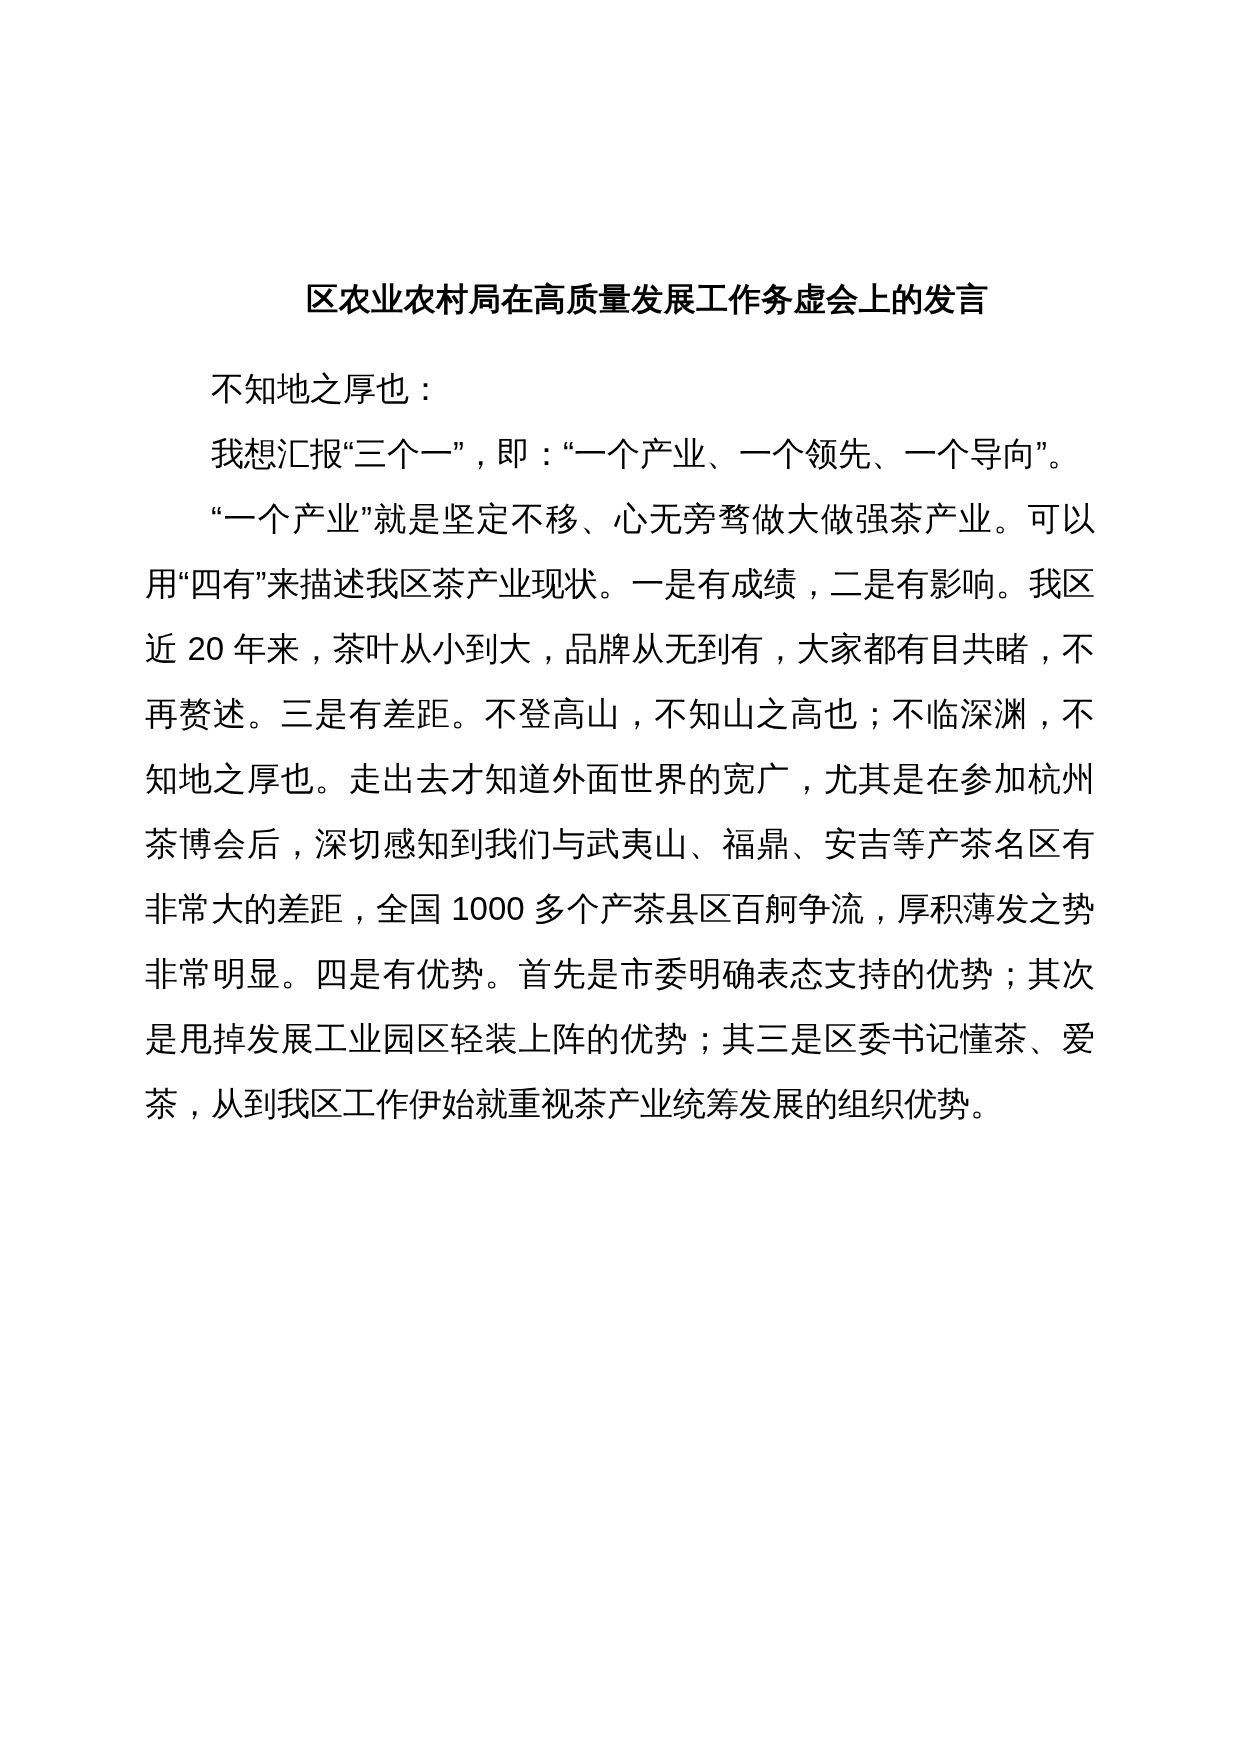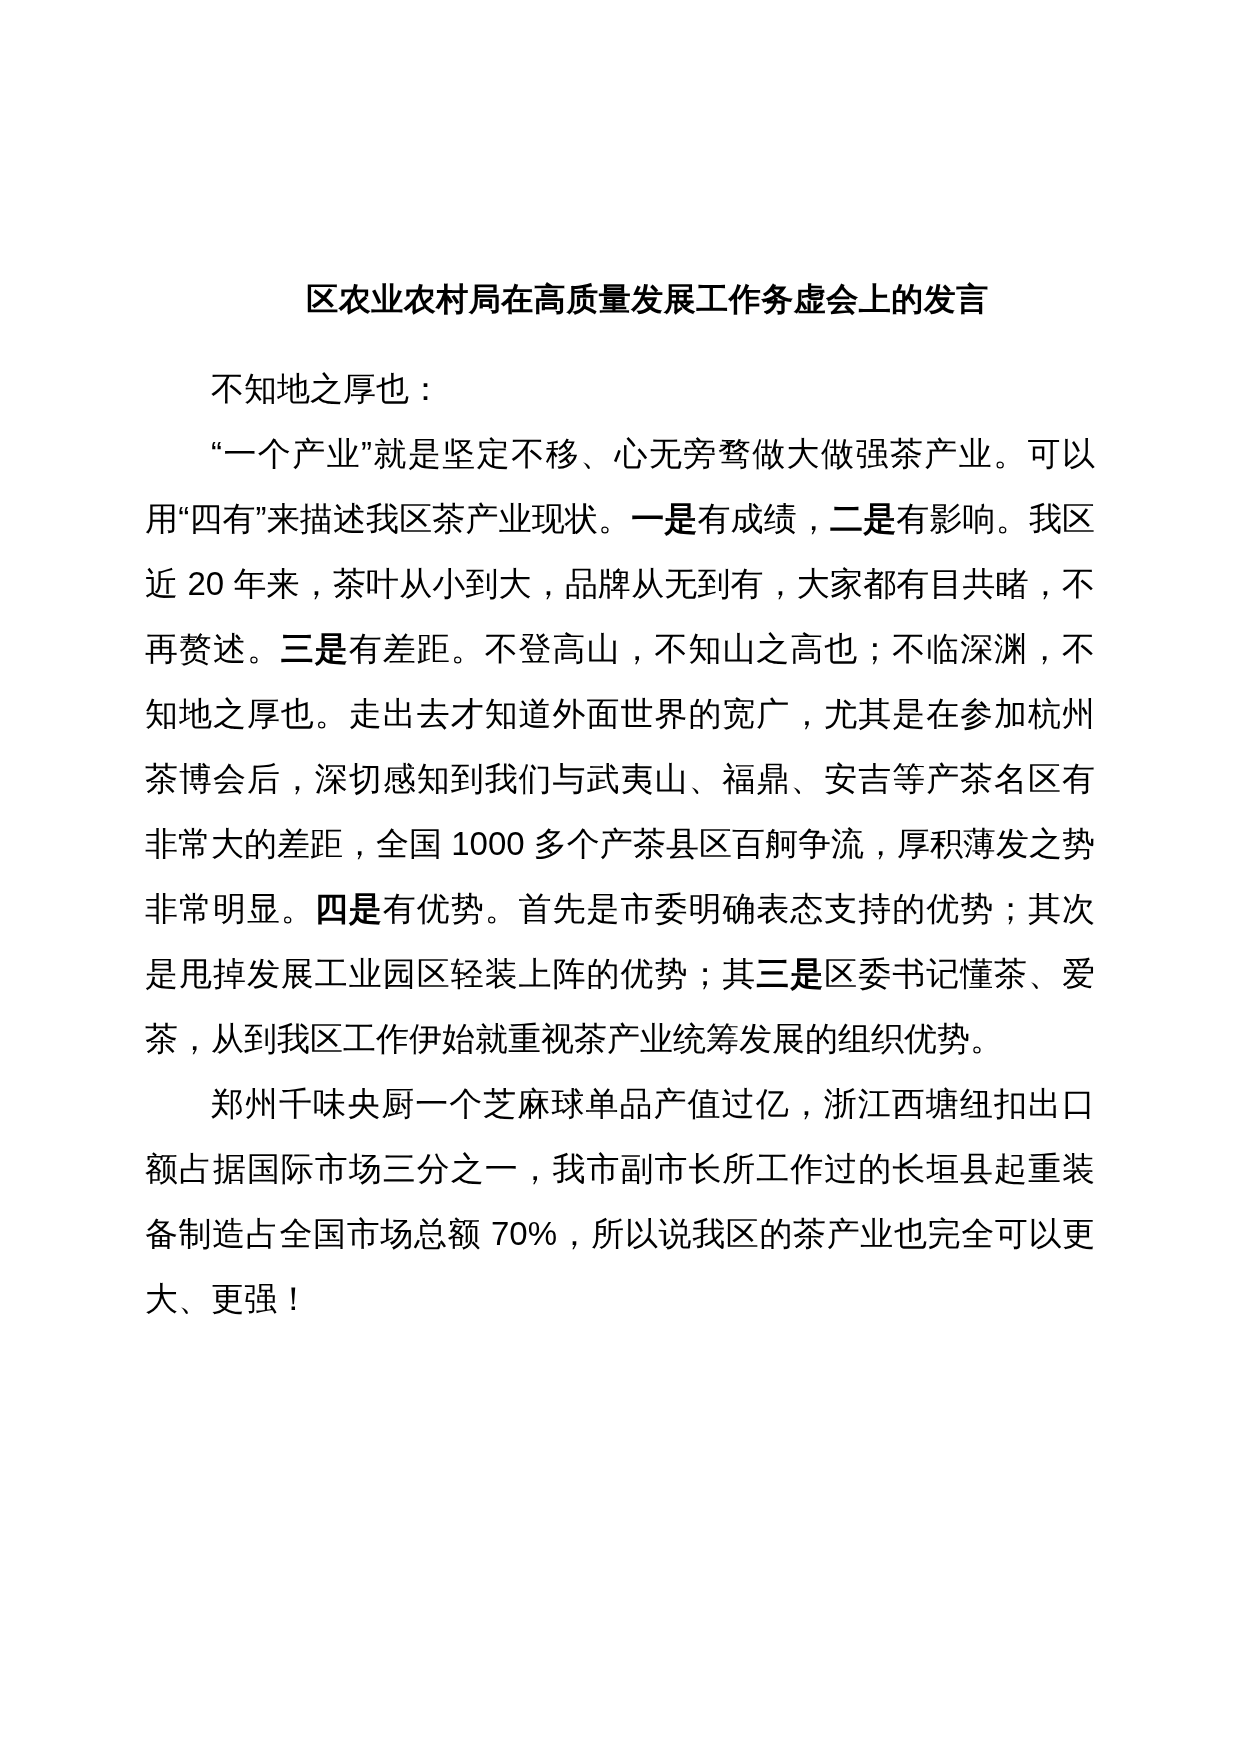--- a/index.html
+++ b/index.html
@@ -37,26 +37,26 @@
     text-align: justify;
     text-justify: inter-character;
     text-indent: 2em;
     word-break: break-all;
     overflow-wrap: break-word;
   }
   .para .run {
     font-weight: 400;
   }
   .para .run.bold {
-    font-weight: 700;
+    font-weight: 400;
   }
 </style>
 </head>
 <body>
 
 <div class="page">
   <h1 class="doc-title">区农业农村局在高质量发展工作务虚会上的发言</h1>
   <div class="doc-body">
       <p class="para"><span class="run">不知地之厚也：</span></p>
+      <p class="para"><span class="run">我想汇报“三个一”，即：“一个产业、一个领先、一个导向”。</span></p>
       <p class="para"><span class="run">“一个产业”就是坚定不移、心无旁骛做大做强茶产业。可以用“四有”来描述我区茶产业现状。</span><span class="run bold">一是</span><span class="run">有成绩，</span><span class="run bold">二是</span><span class="run">有影响。我区近 20 年来，茶叶从小到大，品牌从无到有，大家都有目共睹，不再赘述。</span><span class="run bold">三是</span><span class="run">有差距。不登高山，不知山之高也；不临深渊，不知地之厚也。走出去才知道外面世界的宽广，尤其是在参加杭州茶博会后，深切感知到我们与武夷山、福鼎、安吉等产茶名区有非常大的差距，全国 1000 多个产茶县区百舸争流，厚积薄发之势非常明显。</span><span class="run bold">四是</span><span class="run">有优势。首先是市委明确表态支持的优势；其次是甩掉发展工业园区轻装上阵的优势；其</span><span class="run bold">三是</span><span class="run">区委书记懂茶、爱茶，从到我区工作伊始就重视茶产业统筹发展的组织优势。</span></p>
-      <p class="para"><span class="run">郑州千味央厨一个芝麻球单品产值过亿，浙江西塘纽扣出口额占据国际市场三分之一，我市副市长所工作过的长垣县起重装备制造占全国市场总额 70%，所以说我区的茶产业也完全可以更大、更强！</span></p>
     </div>
 </div>
 
 </body></html>

